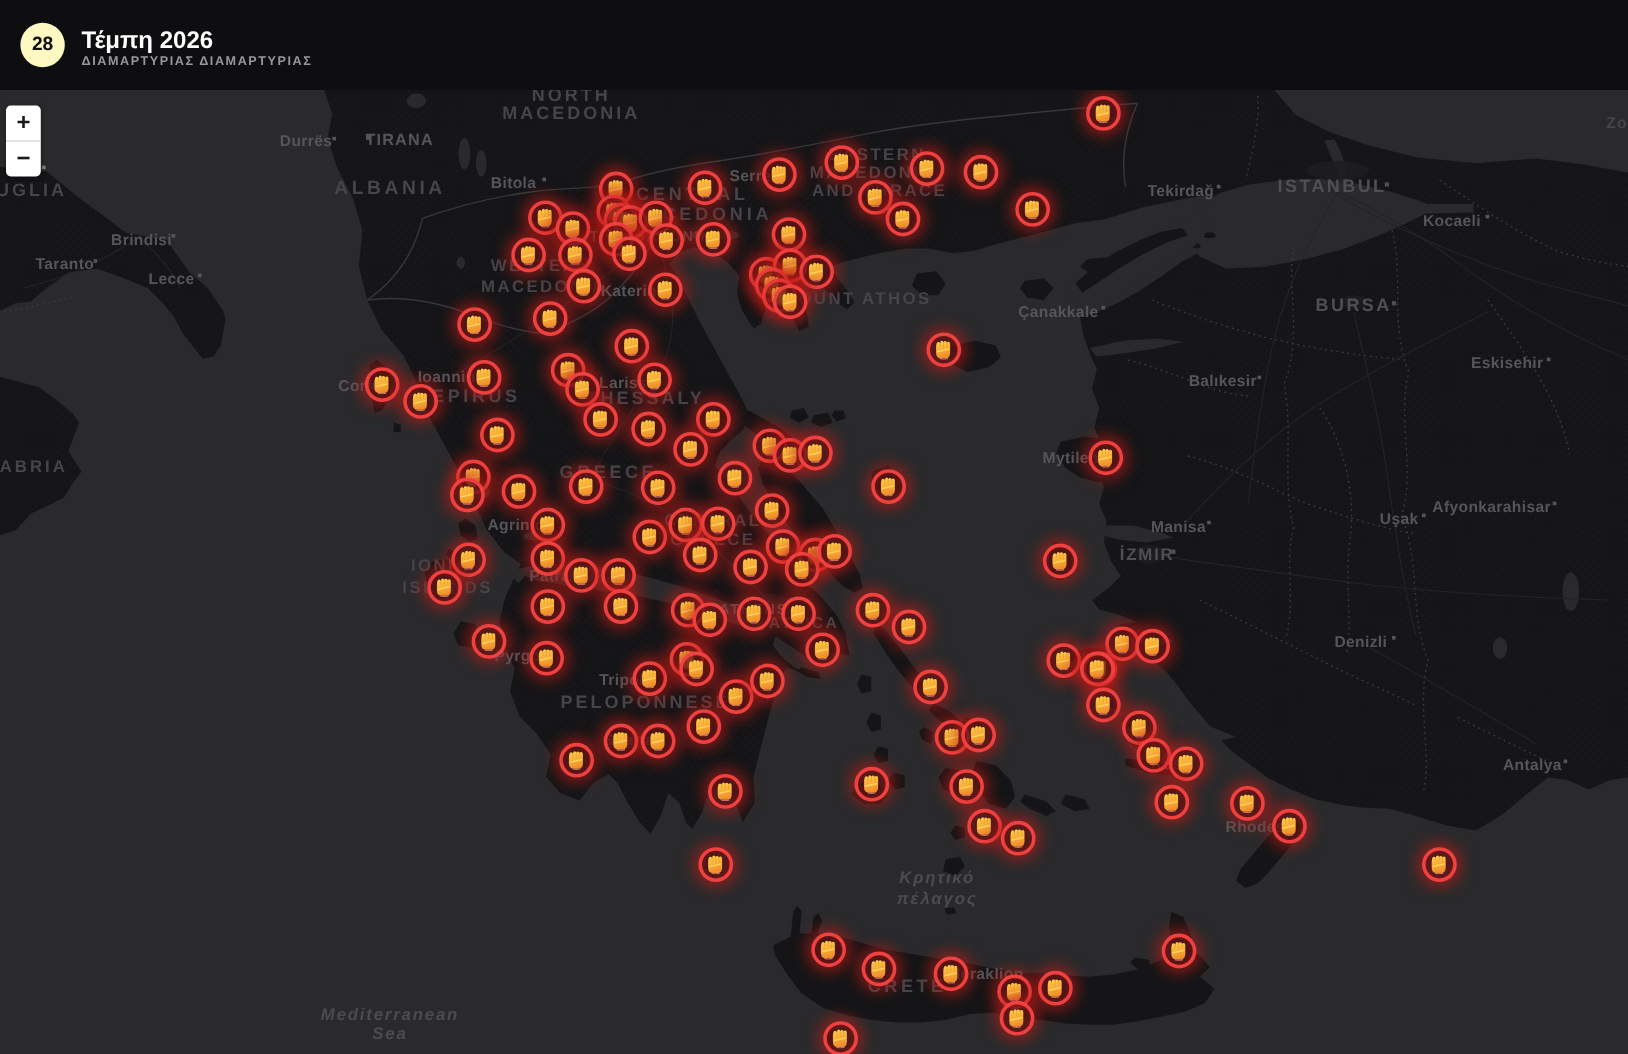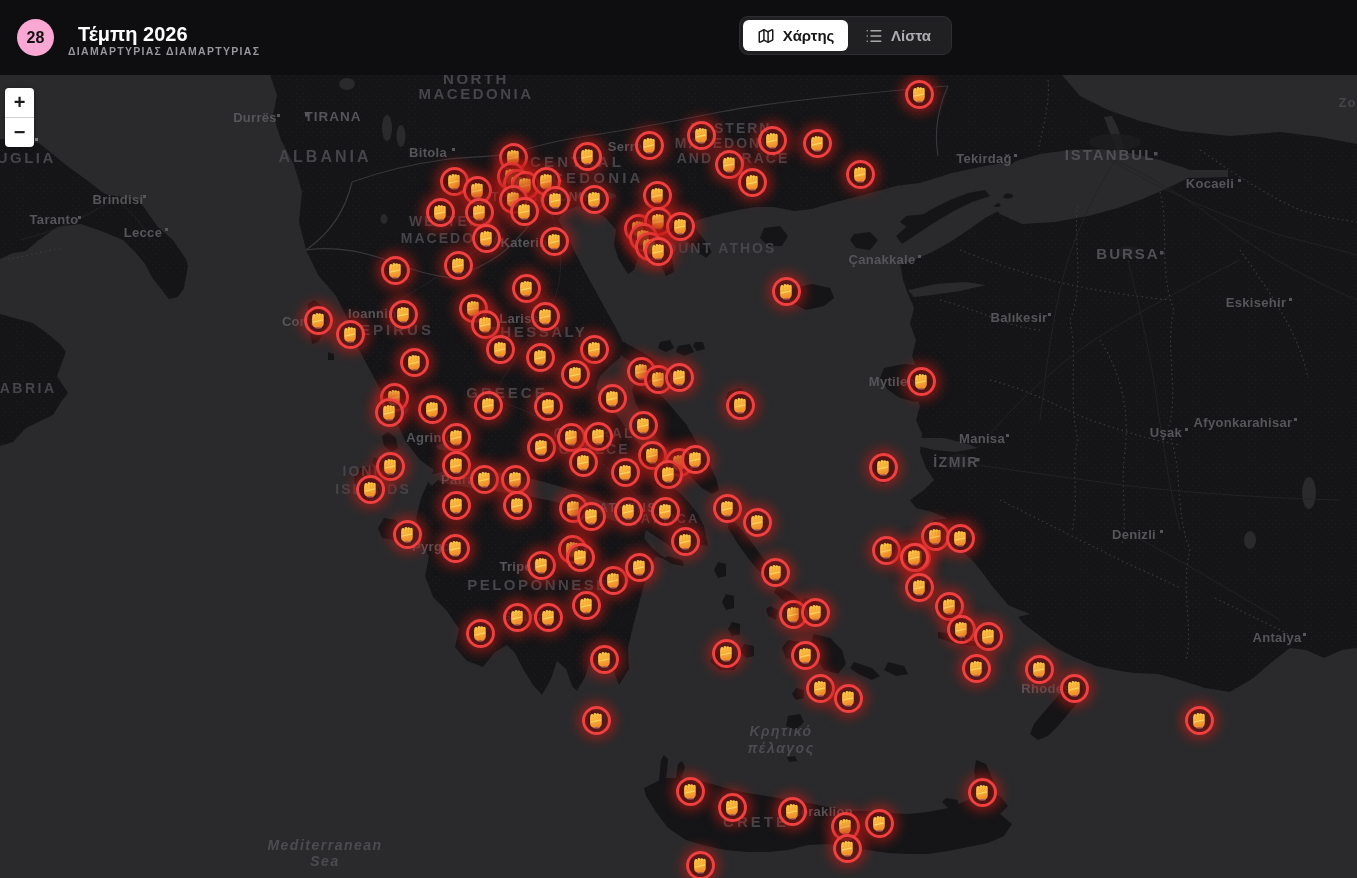--- a/index.html
+++ b/index.html
@@ -1,19 +1,19 @@
 <!DOCTYPE html>
 <html><head><meta charset="utf-8">
 <style>
 * { margin:0; padding:0; box-sizing:border-box; }
 html,body { width:1357px; height:878px; overflow:hidden; background:#2a2a2c; font-family:"Liberation Sans",sans-serif; }
 #header { position:absolute; left:0; top:0; width:1357px; height:75px; background:#0e0e10; z-index:50; }
-#badge { position:absolute; left:17px; top:19px; width:37px; height:37px; border-radius:50%; background:#f9a8d4; color:#111;
+#badge { position:absolute; left:17px; top:19px; width:37px; height:37px; border-radius:50%; background:#fef9c3; color:#111;
   font-weight:bold; font-size:16px; display:flex; align-items:center; justify-content:center; }
-#title { position:absolute; left:68px; top:23px; color:#fff; font-size:20px; font-weight:bold;margin-left:10px; }
+#title { position:absolute; left:68px; top:23px; color:#fff; font-size:20px; font-weight:bold; }
 #subtitle { position:absolute; left:68px; top:45px; color:#98989c; font-size:10.5px; font-weight:bold; letter-spacing:1.3px; }
 #toggle { position:absolute; left:739px; top:16px; width:213px; height:39px; background:#202023; border:1px solid #2e2e32; border-radius:9px;
   display:flex; align-items:center; padding:3px; }
 .tbtn { height:31px; border-radius:6px; display:flex; align-items:center; justify-content:center; gap:8px;
   font-size:15px; font-weight:bold; }
 #tbtn1 { width:105px; background:#fff; color:#151515; }
 #tbtn2 { width:100px; color:#aeaeb2; }
 #zoomctl { position:absolute; left:5px; top:88px; width:29px; height:59px; background:#fff; border-radius:4px; z-index:40;
   box-shadow:0 1px 4px rgba(0,0,0,0.4); }
 #zoomctl .zb { width:29px; height:29px; display:flex; align-items:center; justify-content:center; color:#1a1a1a;
@@ -882,28 +882,12 @@
 <div id="zoomctl">
       <div class="zb">+</div>
       <div class="sep"></div>
       <div class="zb">−</div>
     </div>
 </div>
 <div id="header">
   <div id="badge">28</div>
   <div id="title">Τέμπη 2026</div>
   <div id="subtitle">ΔΙΑΜΑΡΤΥΡΙΑΣ ΔΙΑΜΑΡΤΥΡΙΑΣ</div>
-  <div id="toggle">
-    <div class="tbtn" id="tbtn1">
-      <svg width="18" height="18" viewBox="0 0 24 24" fill="none" stroke="#1a1a1a" stroke-width="2" stroke-linecap="round" stroke-linejoin="round">
-          <path d="M14.1 6.1 9.6 3.8a1 1 0 0 0-.9 0l-5.1 2.6a1 1 0 0 0-.6.9v12a1 1 0 0 0 1.4.9l4.6-2.3a1 1 0 0 1 .9 0l4.5 2.3a1 1 0 0 0 .9 0l5.1-2.6a1 1 0 0 0 .6-.9v-12a1 1 0 0 0-1.4-.9l-4.6 2.3a1 1 0 0 1-.9 0z"></path>
-          <path d="M9.2 3.8v13.9"></path>
-          <path d="M14.8 6.1v13.9"></path>
-        </svg>
-      <span>Χάρτης</span>
-    </div>
-    <div class="tbtn" id="tbtn2">
-      <svg width="18" height="18" viewBox="0 0 24 24" fill="none" stroke="#a9a9ad" stroke-width="2" stroke-linecap="round" stroke-linejoin="round">
-          <path d="M3 5h.01M3 12h.01M3 19h.01M8 5h13M8 12h13M8 19h13"></path>
-        </svg>
-      <span>Λίστα</span>
-    </div>
-  </div>
 </div>
 </body></html>

